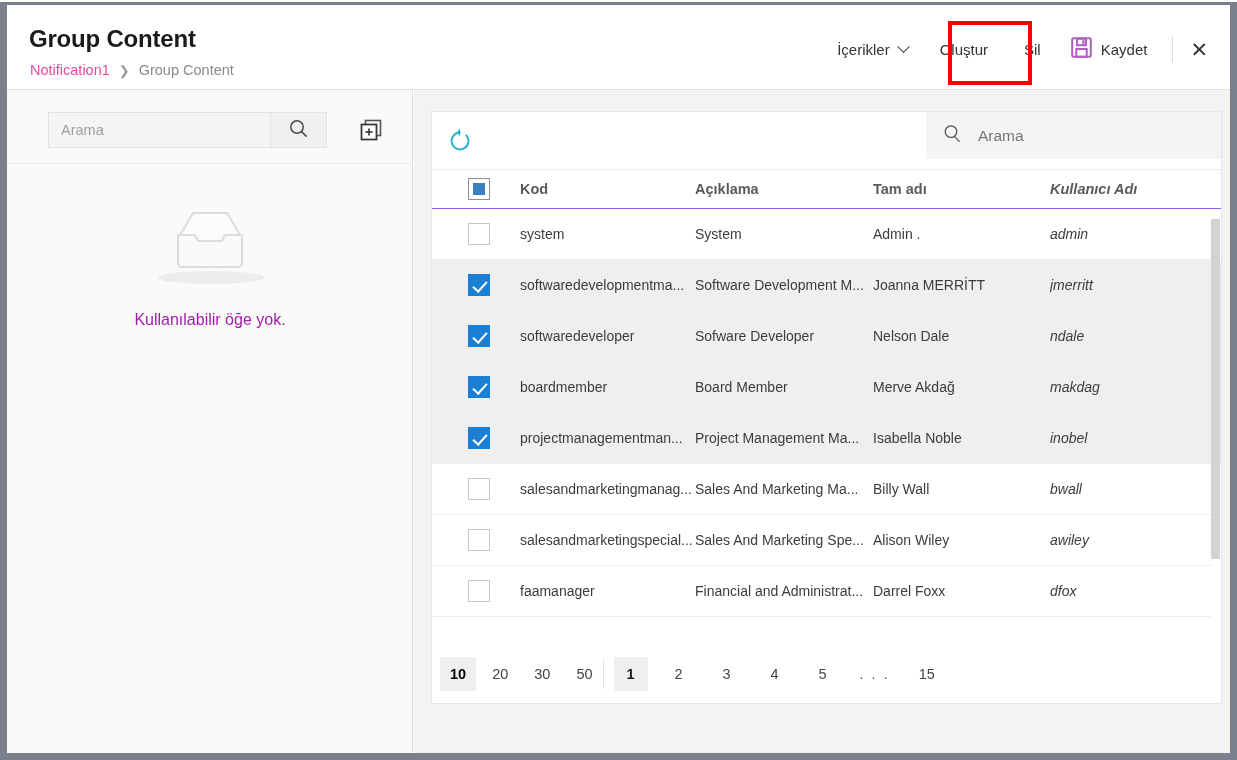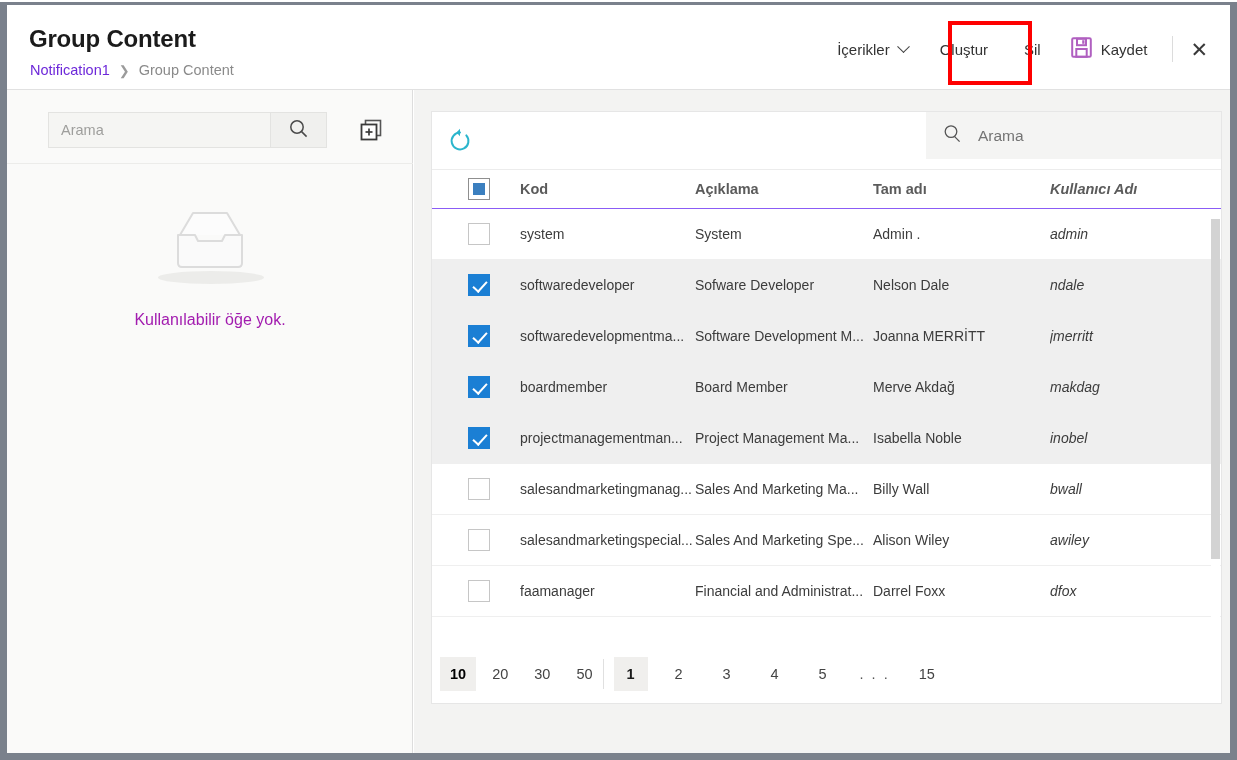--- a/index.html
+++ b/index.html
@@ -41,21 +41,21 @@
     letter-spacing: -0.2px;
   }
   #breadcrumb {
     position: absolute;
     left: 23px; top: 57px;
     display: flex;
     align-items: center;
     font-size: 14.5px;
     color: #8a8a8a;
   }
-  #breadcrumb .crumb { color: #6d28d9; cursor: pointer; }
+  #breadcrumb .crumb { color: #ec4899; cursor: pointer; }
   #breadcrumb .crumb.current { color: #8a8a8a; }
   #breadcrumb .sep {
     margin: 0 9px;
     color: #9b9b9b;
     font-size: 13px;
     line-height: 1;
   }
 
   
   #toolbar {
@@ -516,31 +516,31 @@
         <tbody id="grid-body">
             <tr>
               <td class="col-chk"><span class="cbox"></span></td>
               <td class="col-kod">system</td>
               <td class="col-acik">System</td>
               <td class="col-tam">Admin .</td>
               <td class="col-kul">admin</td>
             </tr>
             <tr class="row-selected">
               <td class="col-chk"><span class="cbox checked"></span></td>
+              <td class="col-kod">softwaredevelopmentma...</td>
+              <td class="col-acik">Software Development M...</td>
+              <td class="col-tam">Joanna MERRİTT</td>
+              <td class="col-kul">jmerritt</td>
+            </tr>
+            <tr class="row-selected">
+              <td class="col-chk"><span class="cbox checked"></span></td>
               <td class="col-kod">softwaredeveloper</td>
               <td class="col-acik">Sofware Developer</td>
               <td class="col-tam">Nelson Dale</td>
               <td class="col-kul">ndale</td>
-            </tr>
-            <tr class="row-selected">
-              <td class="col-chk"><span class="cbox checked"></span></td>
-              <td class="col-kod">softwaredevelopmentma...</td>
-              <td class="col-acik">Software Development M...</td>
-              <td class="col-tam">Joanna MERRİTT</td>
-              <td class="col-kul">jmerritt</td>
             </tr>
             <tr class="row-selected">
               <td class="col-chk"><span class="cbox checked"></span></td>
               <td class="col-kod">boardmember</td>
               <td class="col-acik">Board Member</td>
               <td class="col-tam">Merve Akdağ</td>
               <td class="col-kul">makdag</td>
             </tr>
             <tr class="row-selected">
               <td class="col-chk"><span class="cbox checked"></span></td>

